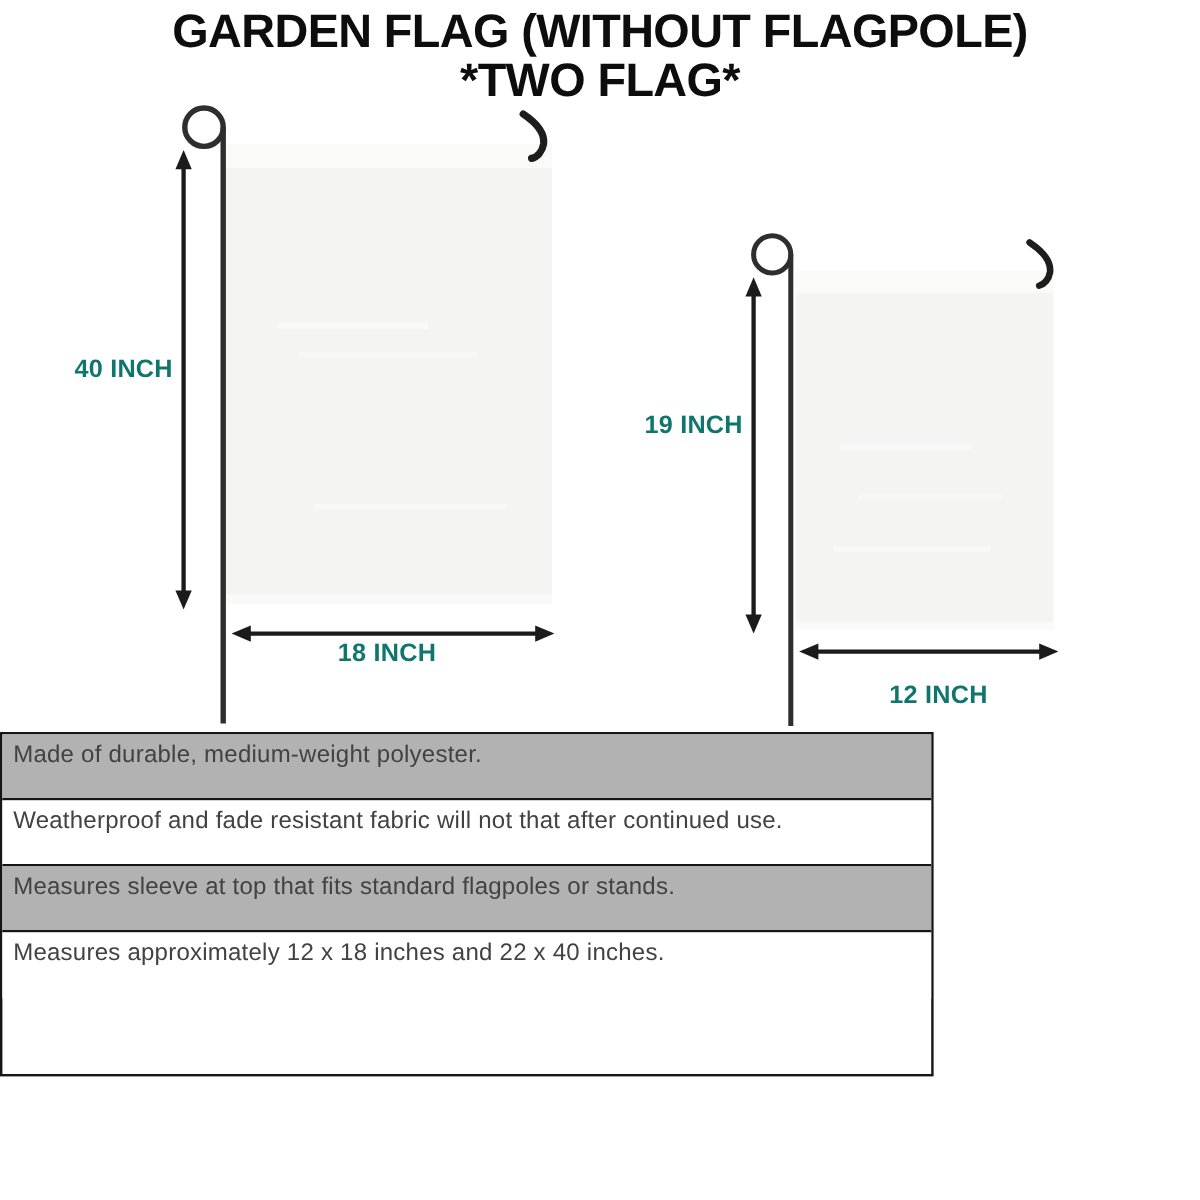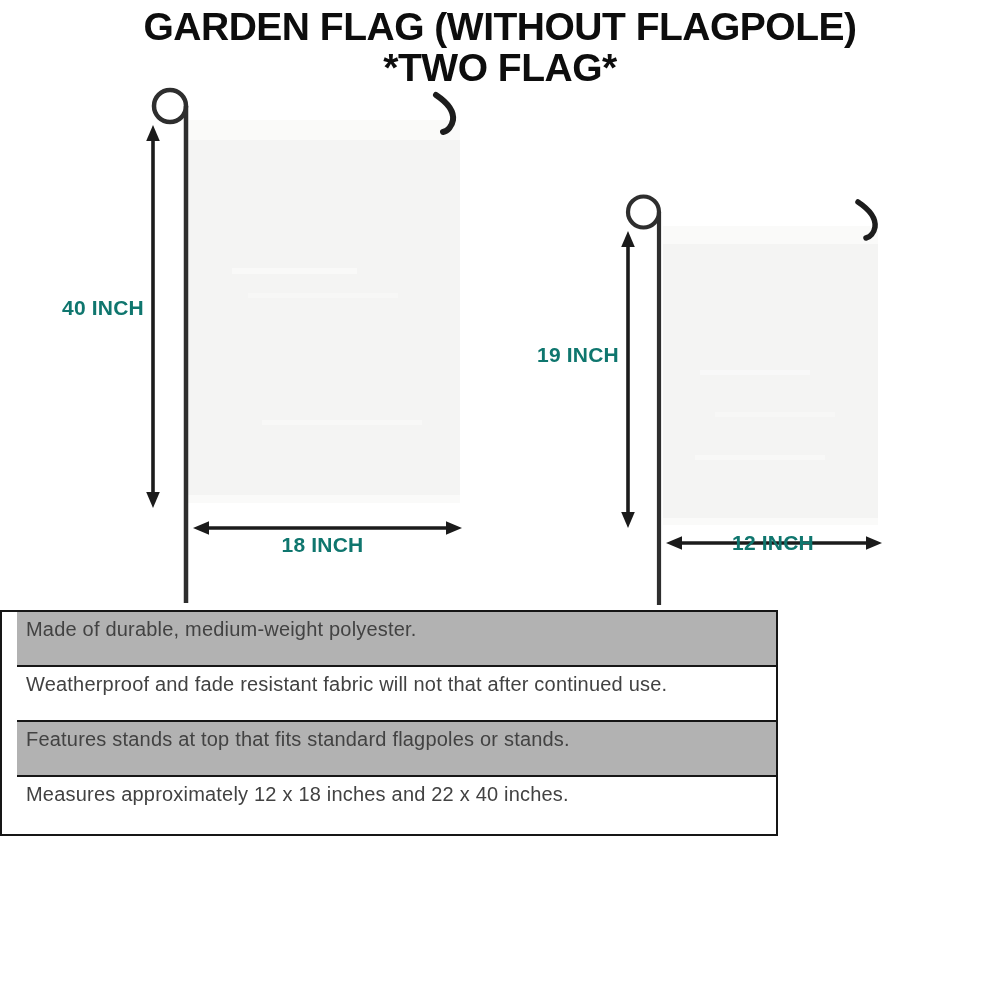--- a/index.html
+++ b/index.html
@@ -26,22 +26,22 @@
   .wrinkle{fill:#ffffff;}
   .pole{stroke:var(--pole);fill:none;}
   .hook{stroke:#1d1d1d;fill:none;stroke-linecap:round;stroke-linejoin:round;}
   .arrow-line{stroke:var(--arrow);stroke-width:3.6;}
   .arrow-head{fill:var(--arrow);}
   .dim-label{
     position:absolute;font-size:21px;font-weight:bold;color:#0f766e;
     text-align:center;letter-spacing:0.2px;white-space:nowrap;
   }
   .features-table{
-    position:absolute;top:610px;left:0;width:778px;height:226px;
-    border:2px solid var(--table-border);background:var(--row-plain);padding-left:15px;
+    position:absolute;top:610px;left:0;width:778px;height:287px;
+    border:2px solid var(--table-border);background:var(--row-plain);
   }
   .feature-row{
     height:55px;border-bottom:2px solid var(--table-border);
     background:var(--row-plain);
     padding:6px 10px 0 9px;
   }
   .feature-row:last-child{border-bottom:none;}
   .feature-row.shaded{background:var(--row-shaded);}
   .feature-row span{
     font-size:20px;color:var(--feature-text);letter-spacing:0.2px;
@@ -104,20 +104,20 @@
       <line class="arrow-line" x1="679" y1="543" x2="869" y2="543"></line>
       <polygon class="arrow-head" points="666,543 682,536.2 682,549.8"></polygon>
       <polygon class="arrow-head" points="882,543 866,536.2 866,549.8"></polygon>
     </g>
   </g>
 </svg>
 
 <div class="dim-label" style="left:48px;top:296px;width:110px;">40 INCH</div>
 <div class="dim-label" style="left:265px;top:533px;width:115px;">18 INCH</div>
 <div class="dim-label" style="left:528px;top:343px;width:100px;">19 INCH</div>
-<div class="dim-label" style="left:723px;top:531px;width:100px;">12 INCH</div>
+<div class="dim-label" style="left:723px;top:568px;width:100px;text-align:right;">12 INCH</div>
 
 <div class="features-table" id="features-table">
     <div class="feature-row shaded"><span>Made of durable, medium-weight polyester.</span></div>
     <div class="feature-row"><span>Weatherproof and fade resistant fabric will not that after continued use.</span></div>
-    <div class="feature-row shaded"><span>Features stands at top that fits standard flagpoles or stands.</span></div>
+    <div class="feature-row shaded"><span>Measures sleeve at top that fits standard flagpoles or stands.</span></div>
     <div class="feature-row"><span>Measures approximately 12 x 18 inches and 22 x 40 inches.</span></div>
   </div>
 
 </body></html>

